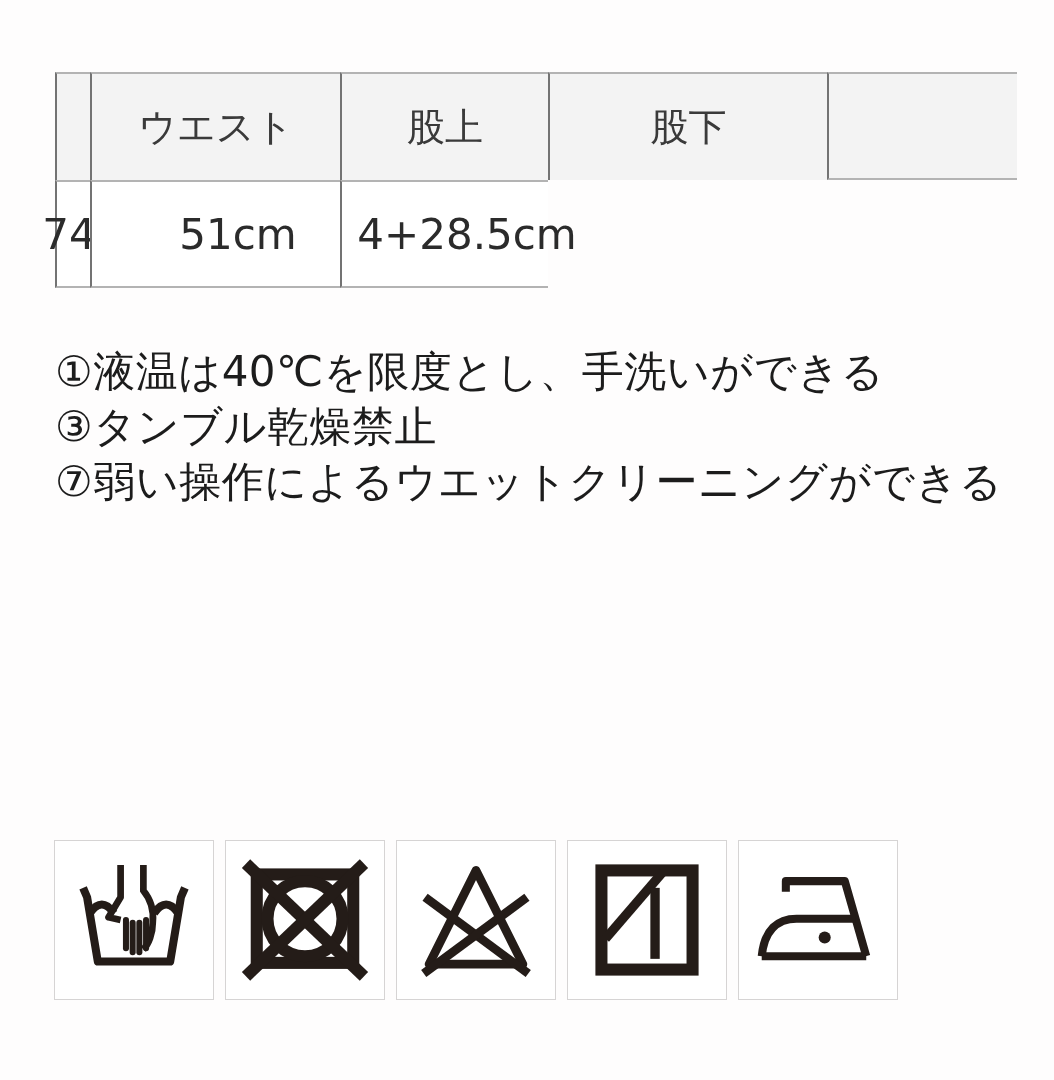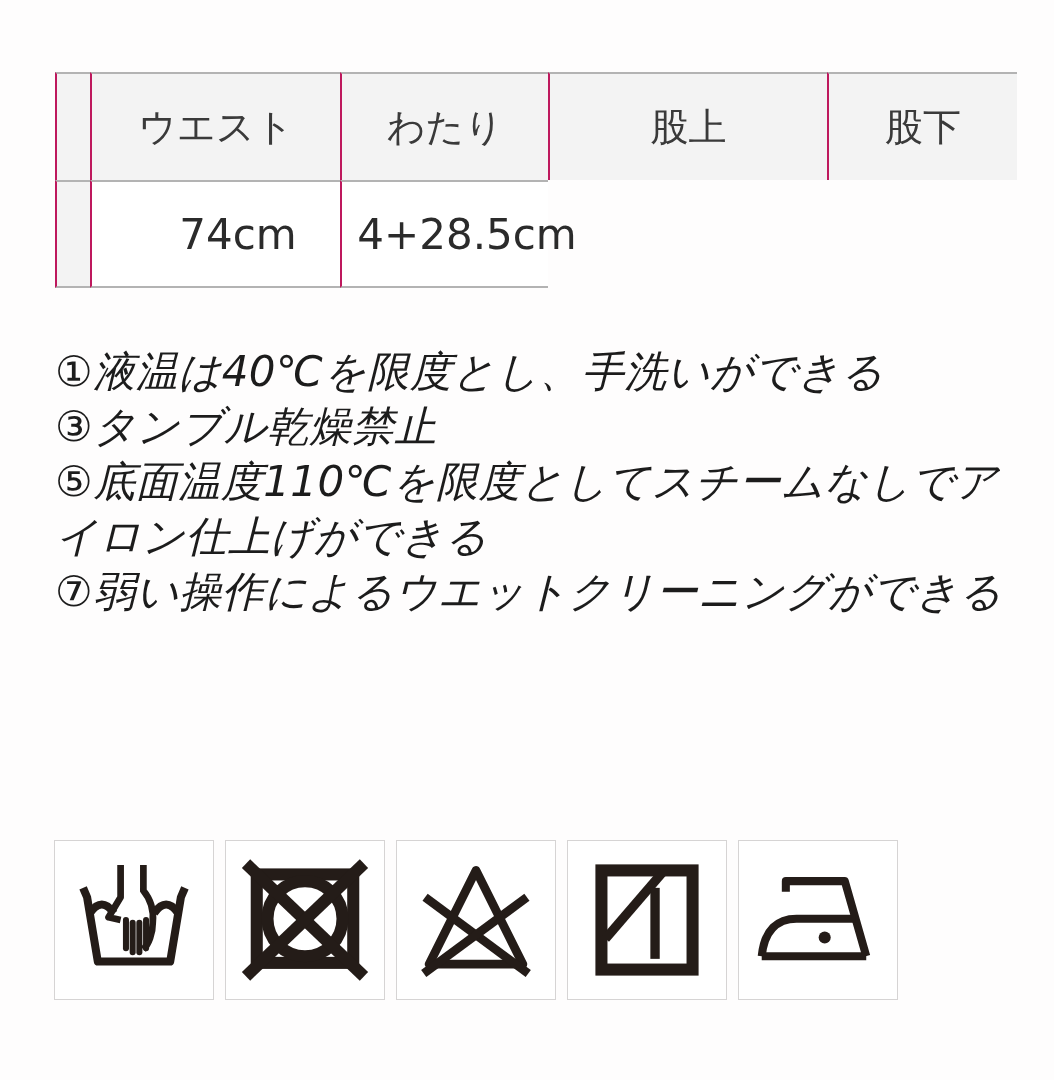--- a/index.html
+++ b/index.html
@@ -14,36 +14,35 @@
 
   
   .size-table {
     position: absolute; left: 55px; top: 72px;
     display: grid;
     grid-template-columns: 35px 250px 208px 279px 190px;
     grid-template-rows: 108px 108px;
   }
   .cell {
     box-sizing: border-box;
-    border-left: 2px solid #be185d;
+    border-left: 2px solid #737373;
     border-top: 2px solid #b3b3b3;
     display: flex; align-items: center; justify-content: center;
     background: #ffffff;
   }
   .cell.r2 { border-bottom: 2px solid #b3b3b3; }
   .cell.head { background: #f3f3f3; font-size: 38px; color: #3a3a3a; }
   .cell.stub { background: #f3f3f3; }
   .cell.val { font-size: 42px; color: #2b2b2b; padding-left: 44px; }
 
   
   .care-list {
     position: absolute; left: 55px; top: 344px; width: 965px;
     font-size: 42px; line-height: 55px; color: #1c1c1c;
     letter-spacing: 0.5px;
-    font-style: italic;
   }
   .care-line { margin: 0; }
 
   
   .symbols {
     position: absolute; left: 54px; top: 840px;
     display: flex; gap: 11px;
   }
   .symbol-box {
     width: 160px; height: 160px;
@@ -56,33 +55,32 @@
   .sym { stroke: #241c18; fill: none; }
 </style>
 </head>
 <body>
 
 <div class="page">
 
   <div class="size-table">
     <div class="cell head stub"></div>
     <div class="cell head">ウエスト</div>
-    <div class="cell head">わたり</div>
     <div class="cell head">股上</div>
     <div class="cell head">股下</div>
 
     <div class="cell stub r2"></div>
     <div class="cell val r2">74cm</div>
+    <div class="cell val r2">51cm</div>
     <div class="cell val r2">4+28.5cm</div>
   </div>
 
   <div class="care-list">
     <p class="care-line">①液温は40℃を限度とし、手洗いができる</p>
     <p class="care-line">③タンブル乾燥禁止</p>
-    <p class="care-line">⑤底面温度110℃を限度としてスチームなしでアイロン仕上げができる</p>
     <p class="care-line">⑦弱い操作によるウエットクリーニングができる</p>
   </div>
 
   <div class="symbols">
 
     <div class="symbol-box">
       <svg viewBox="0 0 100 100">
         <path class="sym" d="M12 26 L15 33 L23 81 L77 81 L85 33 L88 26" stroke-width="6" stroke-linejoin="round"></path>
         <path class="sym" d="M17 45 Q26 32 35 45" stroke-width="6"></path>
         <path class="sym" d="M65 45 Q74 32 83 45" stroke-width="6"></path>

